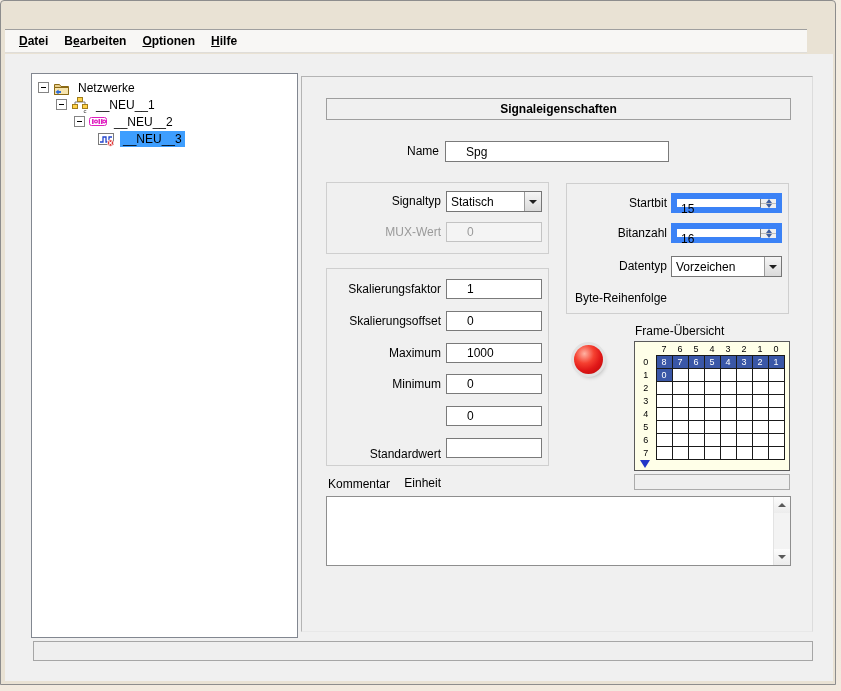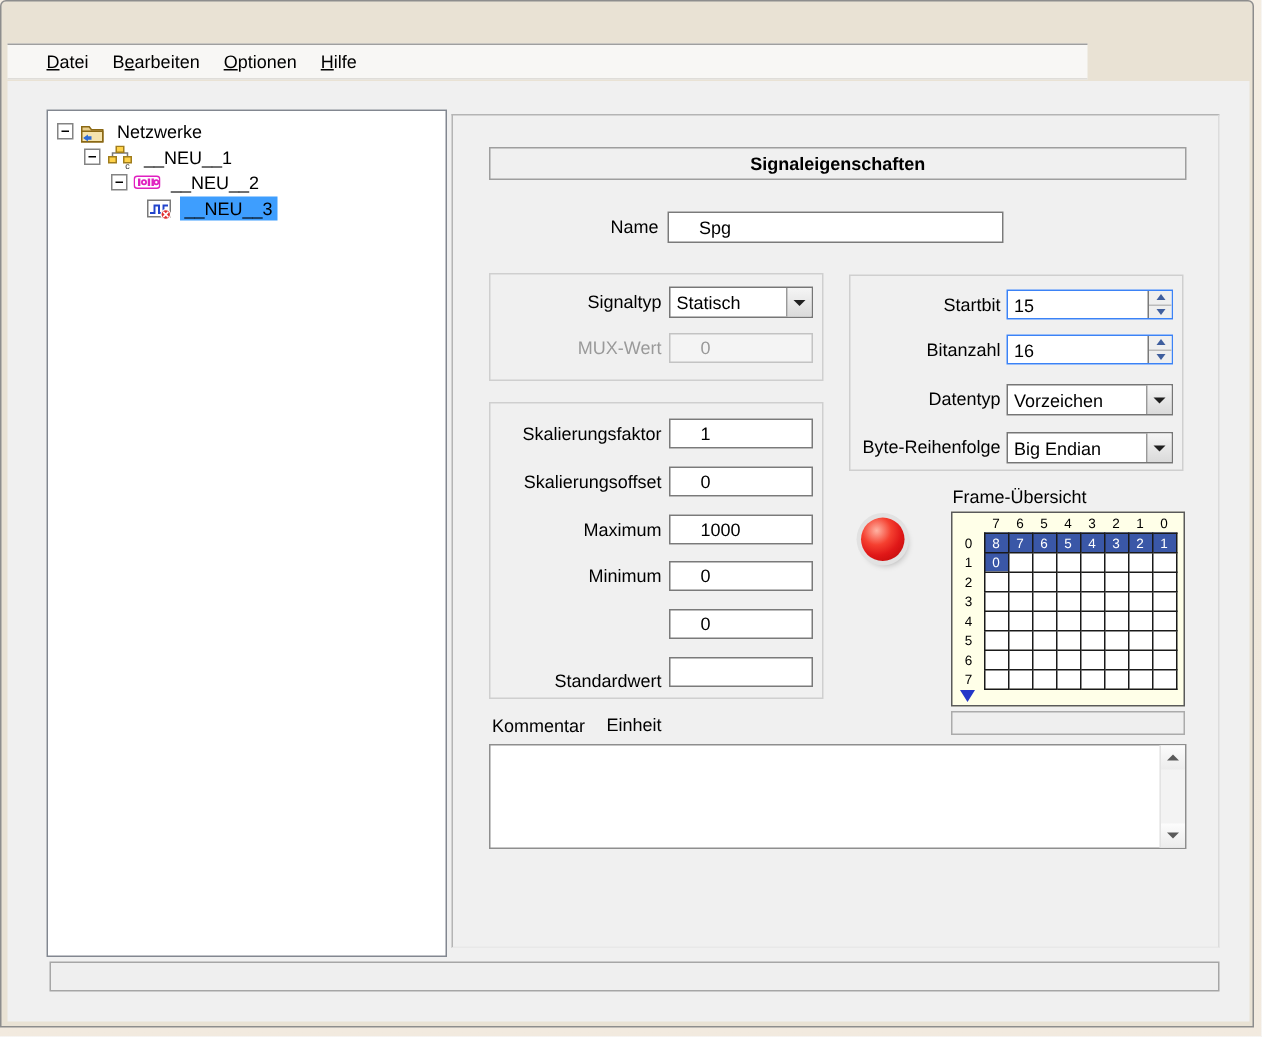--- a/index.html
+++ b/index.html
@@ -20,23 +20,23 @@
   .winbtns { position:absolute; right:8px; top:2px; display:flex; gap:5px; }
   .winbtn { width:25px; height:17px; background:linear-gradient(180deg,#FDFDFC,#E9E5DB 60%,#DDD7CA);
     border:1px solid #8F8F8F; border-radius:0 0 3px 3px; display:flex; align-items:center; justify-content:center; cursor:default; }
   .winbtn.wide { width:34px; }
   .g-min { width:10px; height:3px; background:#66707F; margin-top:6px; }
   .g-restore { width:10px; height:9px; border:1px solid #66707F; position:relative; background:#fff; }
   .g-restore span { position:absolute; left:2px; top:2px; width:4px; height:3px; border:1px solid #66707F; }
   .g-close { font-size:11px; font-weight:bold; color:#66707F; line-height:1; }
 
   
-  .menubar { position:absolute; left:4px; top:28px; width:720px; height:24px;
+  .menubar { position:absolute; left:4px; top:28px; width:802px; height:24px;
     background:#F8F7F5; border-top:1px solid #9F9F9F; border-bottom:1px solid #DFDDD9;
-    display:flex; align-items:center; padding-left:18px; }
+    display:flex; align-items:center; padding-left:6px;font-weight:bold; }
   .menu-item { font-size:12px; color:#000; padding:3px 8px; }
   .menu-item .u { text-decoration:underline; }
 
   
   .client-bg { position:absolute; left:4px; top:53px; width:828px; height:627px; background:#F0F0F0; }
 
   
   .tree-panel { position:absolute; left:30px; top:72px; width:267px; height:565px;
     background:#FFFFFF; border:1px solid #828790; }
   .tree-row { position:absolute; height:17px; display:flex; align-items:center; }
@@ -57,21 +57,21 @@
   .lbl { position:absolute; font-size:12px; color:#000; text-align:right; line-height:20px; height:20px; }
   .lbl.dis { color:#9A9A9A; }
   .tb { position:absolute; border:1px solid #7A7A7A; background:#FFF; color:#000;
     font:12px "Liberation Sans", sans-serif; padding:0 20px; outline:none; }
   .tb.dis { border-color:#C3C3C3; background:#F4F4F4; color:#9A9A9A; }
   .combo { position:absolute; border:1px solid #767676; background:#FFF; display:flex; align-items:stretch; }
   .combo-text { flex:1; font-size:12px; padding:3px 0 0 4px; color:#000; white-space:nowrap; overflow:hidden; }
   .combo-btn { width:17px; background:linear-gradient(180deg,#F5F5F5,#DADADA); border-left:1px solid #9A9A9A;
     display:flex; align-items:center; justify-content:center; flex:none; }
   .arrow-down { width:0; height:0; border-left:4px solid transparent; border-right:4px solid transparent; border-top:4px solid #1F1F1F; }
-  .spinbox { position:absolute; border:1px solid #3b82f6; background:#FFF; display:flex; align-items:stretch; }
+  .spinbox { position:absolute; border:6px solid #3b82f6; background:#FFF; display:flex; align-items:stretch; }
   .spin-text { flex:1; font-size:12px; padding:3px 0 0 4px; color:#000; }
   .spin-btns { width:16px; border-left:1px solid #7A7A7A; display:flex; flex-direction:column; flex:none; }
   .spin-up, .spin-down { flex:1; background:#EFEFEF; display:flex; align-items:center; justify-content:center; }
   .spin-up { border-bottom:1px solid #BBB; }
   .tri-up { width:0; height:0; border-left:3px solid transparent; border-right:3px solid transparent; border-bottom:4px solid #3F5E9E; }
   .tri-dn { width:0; height:0; border-left:3px solid transparent; border-right:3px solid transparent; border-top:4px solid #3F5E9E; }
 
   
   .led { position:absolute; left:573px; top:344px; width:29px; height:29px; border-radius:50%;
     background:radial-gradient(circle at 36% 30%, #FFB3A3 0%, #F54030 35%, #E01818 60%, #B40505 100%);
@@ -227,26 +227,20 @@
       </span>
     </div>
     <div class="lbl" style="left:567px; top:255px; width:99px;">Datentyp</div>
     <div class="combo" style="left:670px; top:255px; width:111px; height:21px;">
       <span class="combo-text">Vorzeichen</span>
       <span class="combo-btn">
           <span class="arrow-down"></span>
         </span>
     </div>
     <div class="lbl" style="left:567px; top:287px; width:99px;">Byte-Reihenfolge</div>
-    <div class="combo" style="left:670px; top:287px; width:111px; height:21px;">
-      <span class="combo-text">Big Endian</span>
-      <span class="combo-btn">
-          <span class="arrow-down"></span>
-        </span>
-    </div>
 
     <div class="group-box" style="left:325px; top:267px; width:223px; height:198px;"></div>
     <div class="lbl" style="left:330px; top:278px; width:110px;">Skalierungsfaktor</div>
     <input class="tb" style="left: 445px; top: 278px; width: 96px; height: 20px;" value="1">
     <div class="lbl" style="left:330px; top:310px; width:110px;">Skalierungsoffset</div>
     <input class="tb" style="left: 445px; top: 310px; width: 96px; height: 20px;" value="0">
     <div class="lbl" style="left:330px; top:342px; width:110px;">Maximum</div>
     <input class="tb" style="left: 445px; top: 342px; width: 96px; height: 20px;" value="1000">
     <div class="lbl" style="left:330px; top:373px; width:110px;">Minimum</div>
     <input class="tb" style="left: 445px; top: 373px; width: 96px; height: 20px;" value="0">

